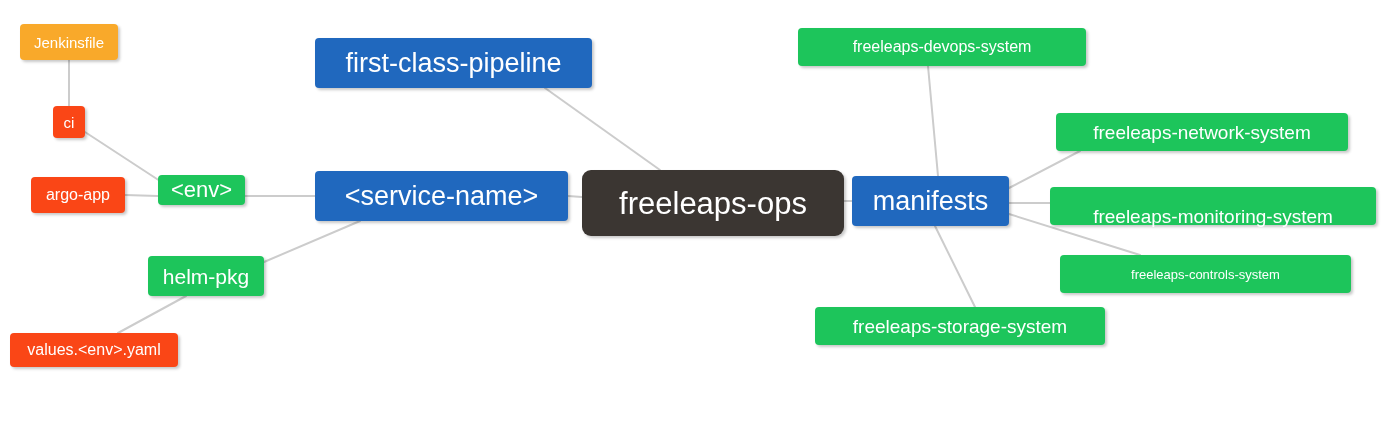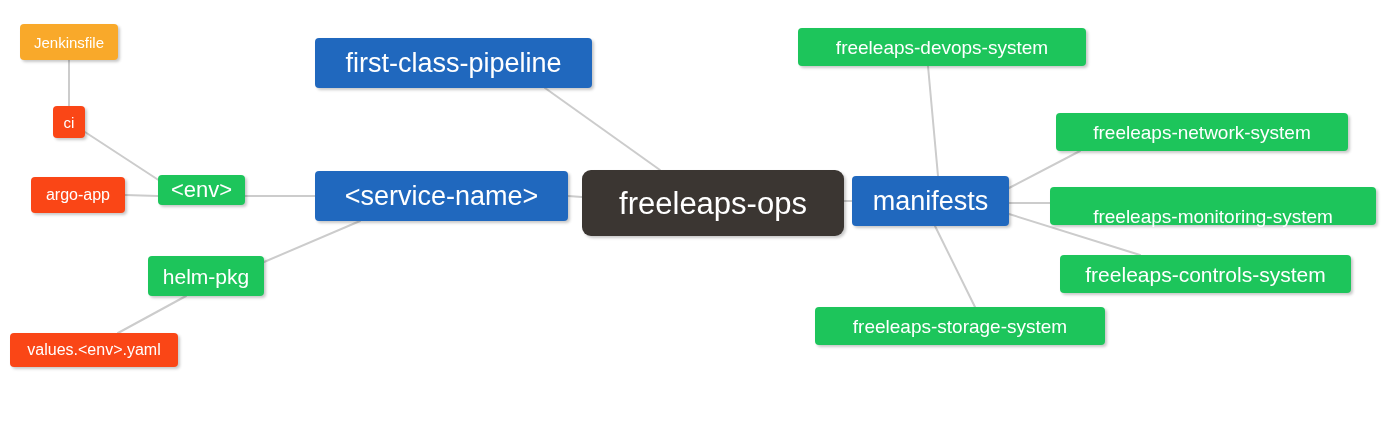--- a/index.html
+++ b/index.html
@@ -103,29 +103,29 @@
       <div class="mm-node c-blue" style="left: 315px; top: 38px; width: 277px; height: 50px;">
         <span class="mm-label" style="font-size: 27px;">first-class-pipeline</span>
       </div>
       <div class="mm-node c-root" style="left: 582px; top: 170px; width: 262px; height: 66px;">
         <span class="mm-label" style="font-size: 31px;">freeleaps-ops</span>
       </div>
       <div class="mm-node c-blue" style="left: 852px; top: 176px; width: 157px; height: 50px;">
         <span class="mm-label" style="font-size: 27px;">manifests</span>
       </div>
       <div class="mm-node c-green" style="left: 798px; top: 28px; width: 288px; height: 38px;">
-        <span class="mm-label" style="font-size: 19px;">freeleaps-devops-system</span>
+        <span class="mm-label" style="font-size: 16px;">freeleaps-devops-system</span>
       </div>
       <div class="mm-node c-green" style="left: 1056px; top: 113px; width: 292px; height: 38px;">
         <span class="mm-label" style="font-size: 19px;">freeleaps-network-system</span>
       </div>
       <div class="mm-node c-green" style="left: 1050px; top: 187px; width: 326px; height: 38px;">
         <span class="mm-label" style="font-size: 19px; margin-top: 20px;">freeleaps-monitoring-system</span>
       </div>
       <div class="mm-node c-green" style="left: 1060px; top: 255px; width: 291px; height: 38px;">
-        <span class="mm-label" style="font-size: 21px;">freeleaps-controls-system</span>
+        <span class="mm-label" style="font-size: 13px;">freeleaps-controls-system</span>
       </div>
       <div class="mm-node c-green" style="left: 815px; top: 307px; width: 290px; height: 38px;">
         <span class="mm-label" style="font-size: 19px;">freeleaps-storage-system</span>
       </div>
     </div>
 
 </div>
 
 </body></html>

